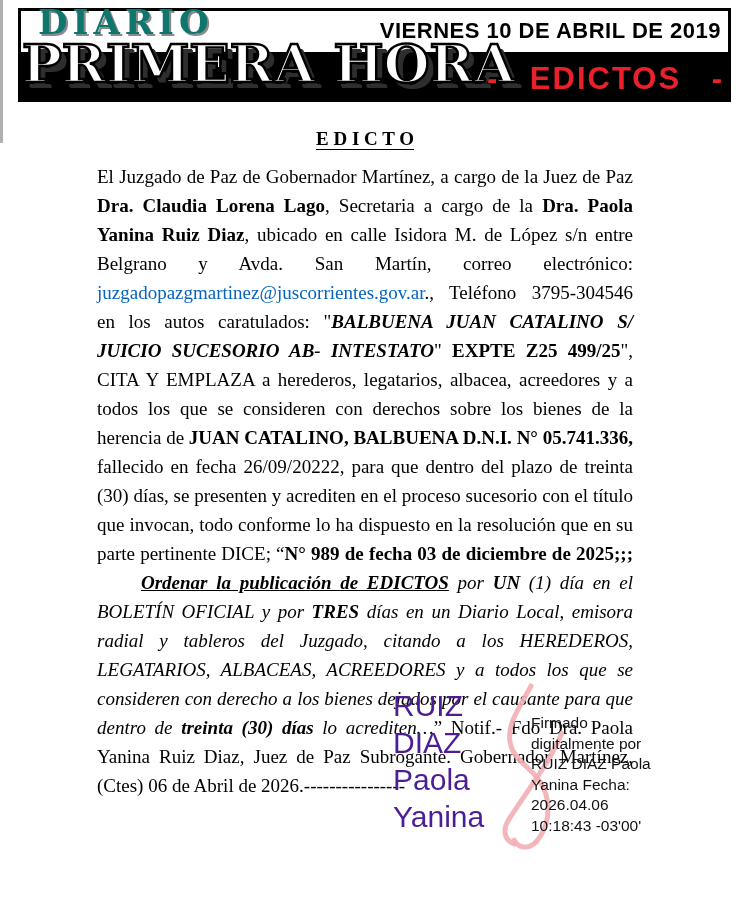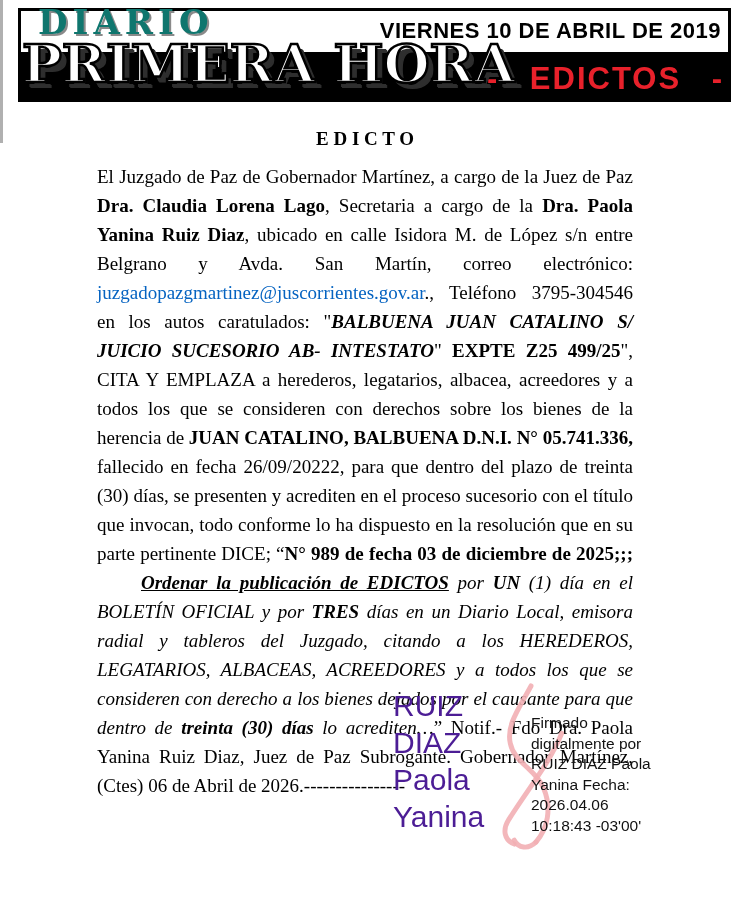--- a/index.html
+++ b/index.html
@@ -79,20 +79,21 @@
   }
   
   .edict-title {
     position: absolute; left: 97px; top: 128px;
     width: 536px;
     text-align: center;
     font-weight: bold;
     font-size: 19px;
   }
   .edict-title-text {
+    text-decoration: underline;
     text-underline-offset: 4px;
     white-space: pre;
   }
   .edict-body {
     position: absolute; left: 97px; top: 162px;
     width: 536px;
     margin: 0;
     font-size: 19px;
     line-height: 29px;
     text-align: justify;

